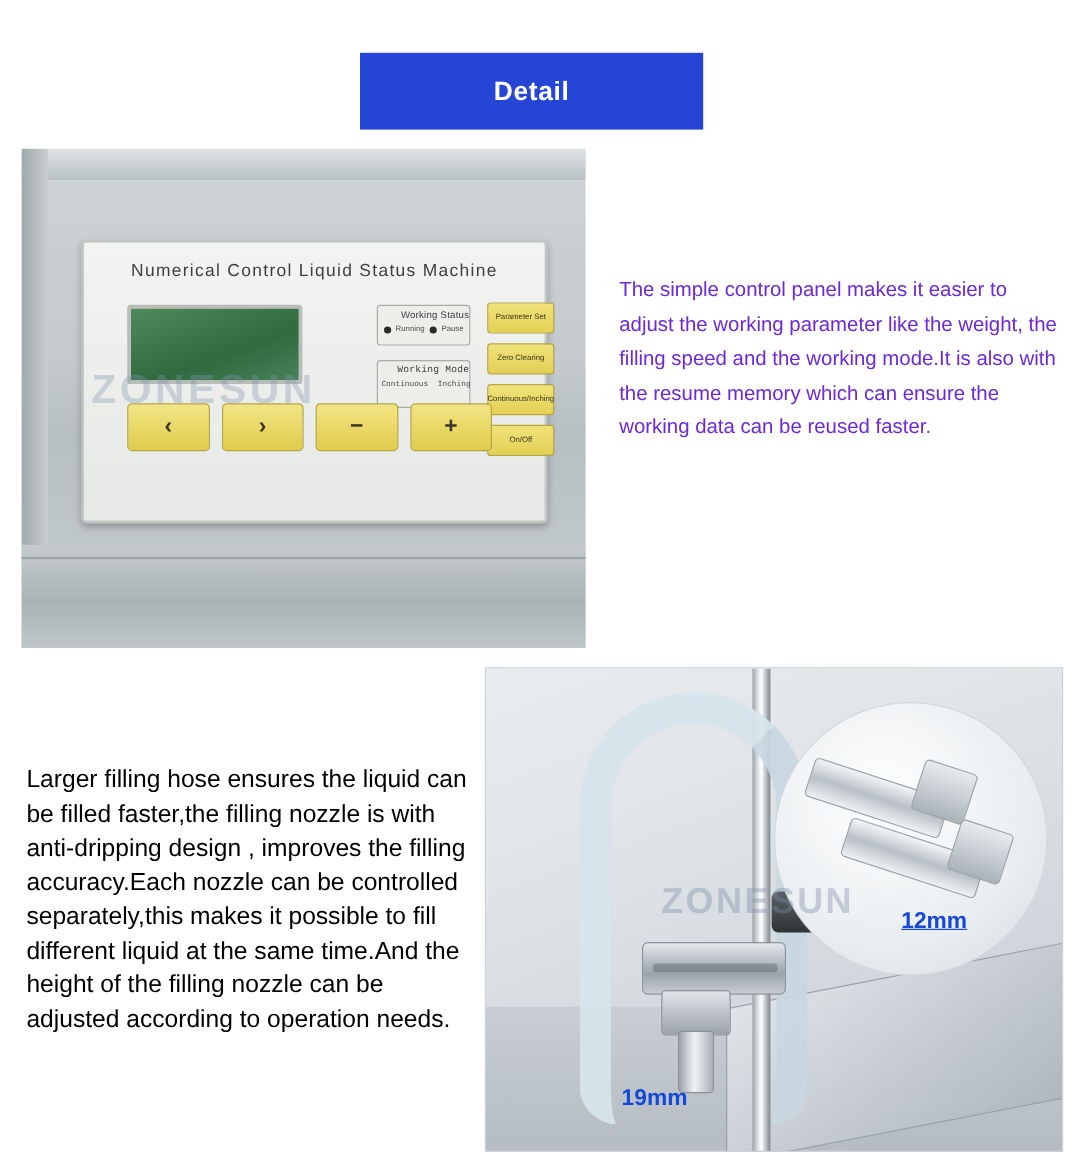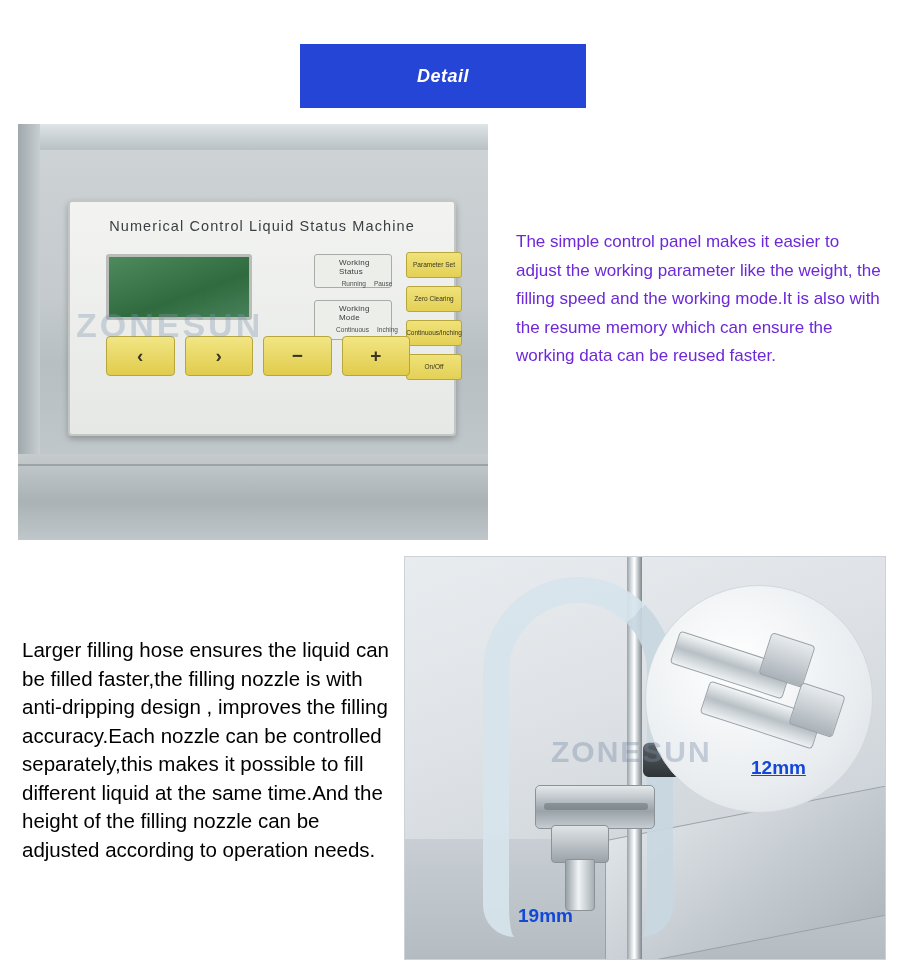--- a/index.html
+++ b/index.html
@@ -24,24 +24,23 @@
     top: 44px;
     width: 286px;
     height: 64px;
     background: #2545d6;
     display: flex;
     align-items: center;
     justify-content: center;
   }
   .detail-banner .title {
     color: #ffffff;
-    font-size: 18px;
+    font-size: 22px;
     font-weight: bold;
     letter-spacing: 0.5px;
-    font-style: italic;
   }
 
   
   .panel-photo {
     position: absolute;
     left: 18px;
     top: 124px;
     width: 470px;
     height: 416px;
     background: linear-gradient(180deg, #cfd4d6 0%, #c4cacd 42%, #b7bfc2 58%, #c9cfd2 100%);
@@ -97,22 +96,21 @@
     border-radius: 3px;
   }
 
   .indicator-box {
     position: absolute;
     background: #eceeea;
     border: 1px solid #a8aca8;
     border-radius: 3px;
     font-size: 7.5px;
     color: #3a3d3f;
-    text-align: left;
-    padding-left: 24px;
+    text-align: right;
   }
   .indicator-box .ind-title {
     display: block;
     margin-top: 3px;
     font-size: 8px;
     letter-spacing: .2px;
   }
   .indicator-box .ind-row {
     display: flex;
     align-items: center;
@@ -122,21 +120,21 @@
     font-size: 6.5px;
     color: #4a4d4f;
   }
   .led {
     width: 6px; height: 6px;
     border-radius: 50%;
     background: #2b2b2b;
     display: inline-block;
   }
   .ws-box { left: 244px; top: 52px; width: 78px; height: 34px; }
-  .wm-box { left: 244px; top: 98px; width: 78px; height: 40px; }
+  .wm-box { left: 244px; top: 98px; width: 78px; height: 40px; font-family: Liberation Mono, monospace; }
 
   .ybtn {
     position: absolute;
     background: linear-gradient(180deg,#f0e27a,#e3d055);
     border: 1px solid #b6a63b;
     border-radius: 3px;
     color: #3a3520;
     font-size: 6.5px;
     display: flex;
     align-items: center;

